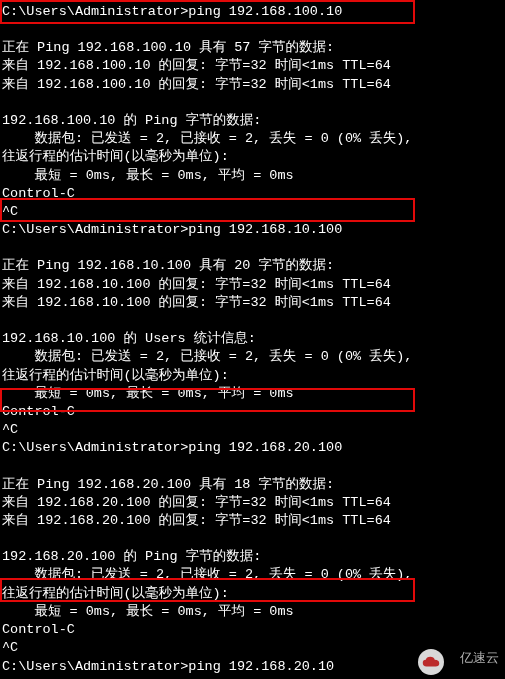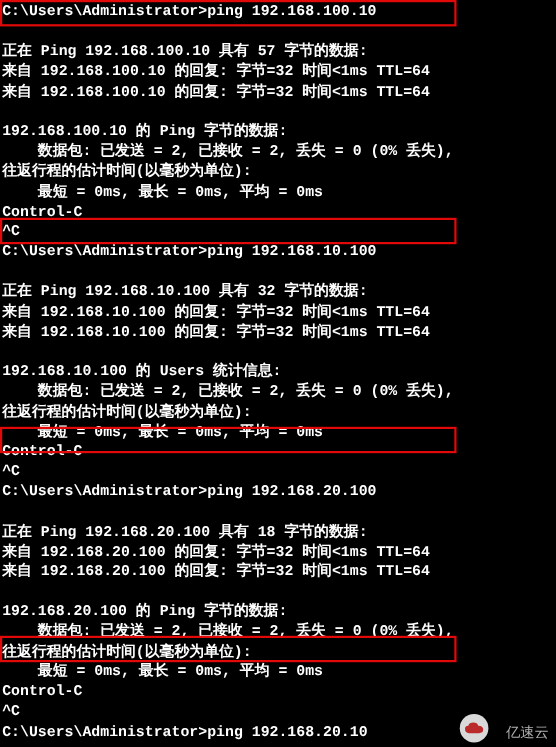--- a/index.html
+++ b/index.html
@@ -8,33 +8,33 @@
     color: #fff;
     font-family: "Consolas", "Courier New", monospace;
     font-size: 13.5px;
     line-height: 1.35;
     width: 505px;
     height: 679px;
     overflow: hidden;
     position: relative;
     padding: 3px 2px;
   }
-  .line { white-space: pre; font-weight: bold; }
+  .line { white-space: pre; }
   .blank { height: 18px; }
   .highlight-box {
     position: absolute;
     border: 2px solid #e20909;
     pointer-events: none;
   }
   .watermark {
     position: absolute;
     right: 6px;
     bottom: 4px;
     display: flex;
-    align-items: flex-end;
+    align-items: flex-start;
     gap: 16px;
     opacity: 0.85;
     pointer-events: none;
   }
   .watermark-icon {
     width: 26px;
     height: 26px;
     border-radius: 50%;
     background: #fff;
     display: flex;
@@ -59,21 +59,21 @@
 <div class="blank"></div>
 <div class="line">192.168.100.10 的 Ping 字节的数据:</div>
 <div class="line">    数据包: 已发送 = 2, 已接收 = 2, 丢失 = 0 (0% 丢失),</div>
 <div class="line">往返行程的估计时间(以毫秒为单位):</div>
 <div class="line">    最短 = 0ms, 最长 = 0ms, 平均 = 0ms</div>
 <div class="line">Control-C</div>
 <div class="line">^C</div>
 
 <div class="line">C:\Users\Administrator&gt;ping 192.168.10.100</div>
 <div class="blank"></div>
-<div class="line">正在 Ping 192.168.10.100 具有 32 字节的数据:</div>
+<div class="line">正在 Ping 192.168.10.100 具有 20 字节的数据:</div>
 <div class="line">来自 192.168.10.100 的回复: 字节=32 时间&lt;1ms TTL=64</div>
 <div class="line">来自 192.168.10.100 的回复: 字节=32 时间&lt;1ms TTL=64</div>
 <div class="blank"></div>
 <div class="line">192.168.10.100 的 Users 统计信息:</div>
 <div class="line">    数据包: 已发送 = 2, 已接收 = 2, 丢失 = 0 (0% 丢失),</div>
 <div class="line">往返行程的估计时间(以毫秒为单位):</div>
 <div class="line">    最短 = 0ms, 最长 = 0ms, 平均 = 0ms</div>
 <div class="line">Control-C</div>
 <div class="line">^C</div>
 

